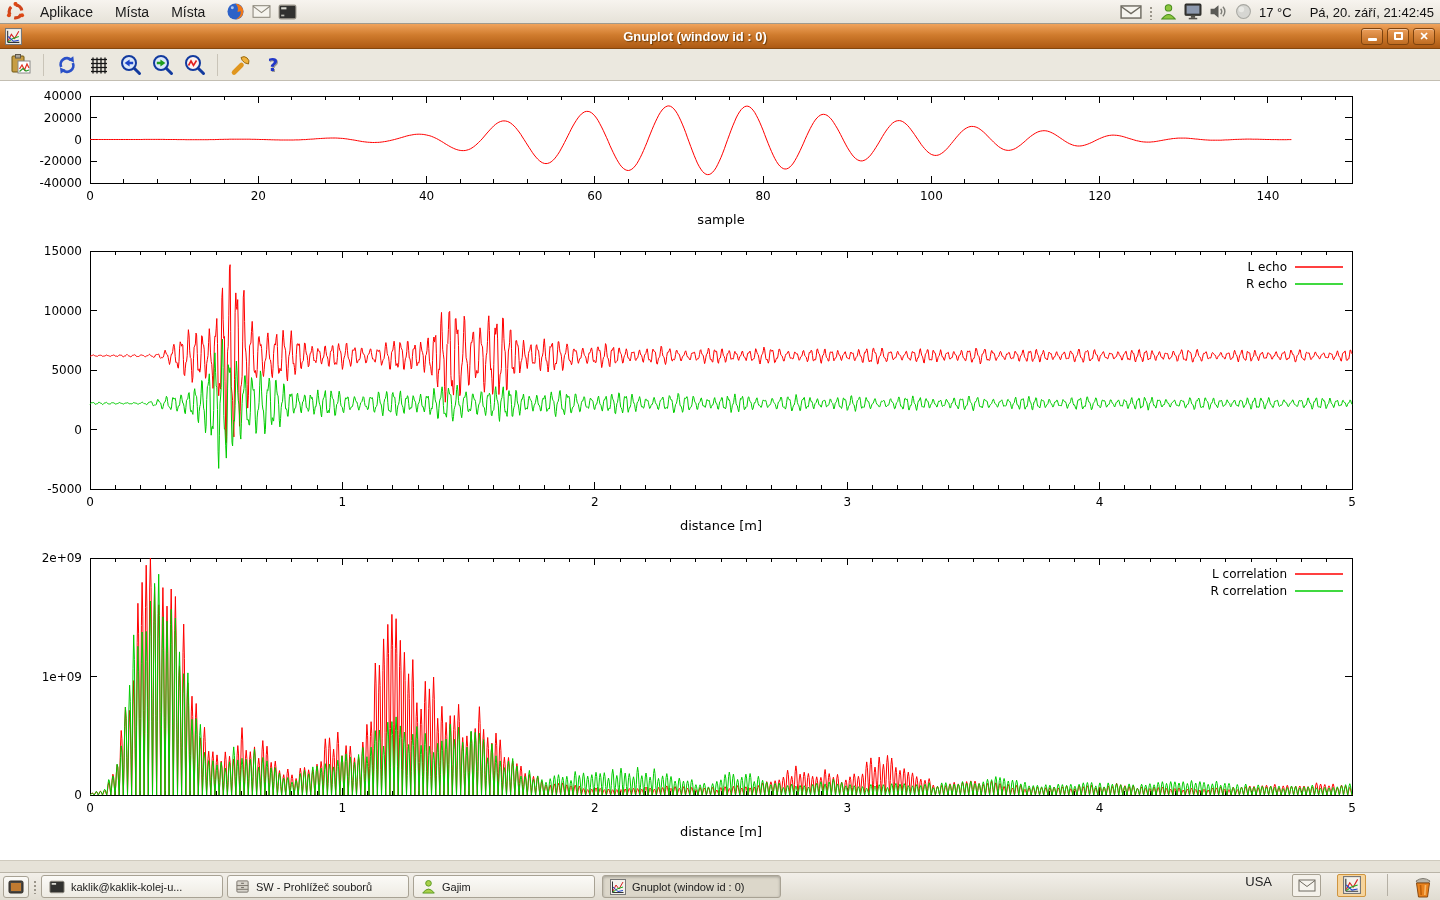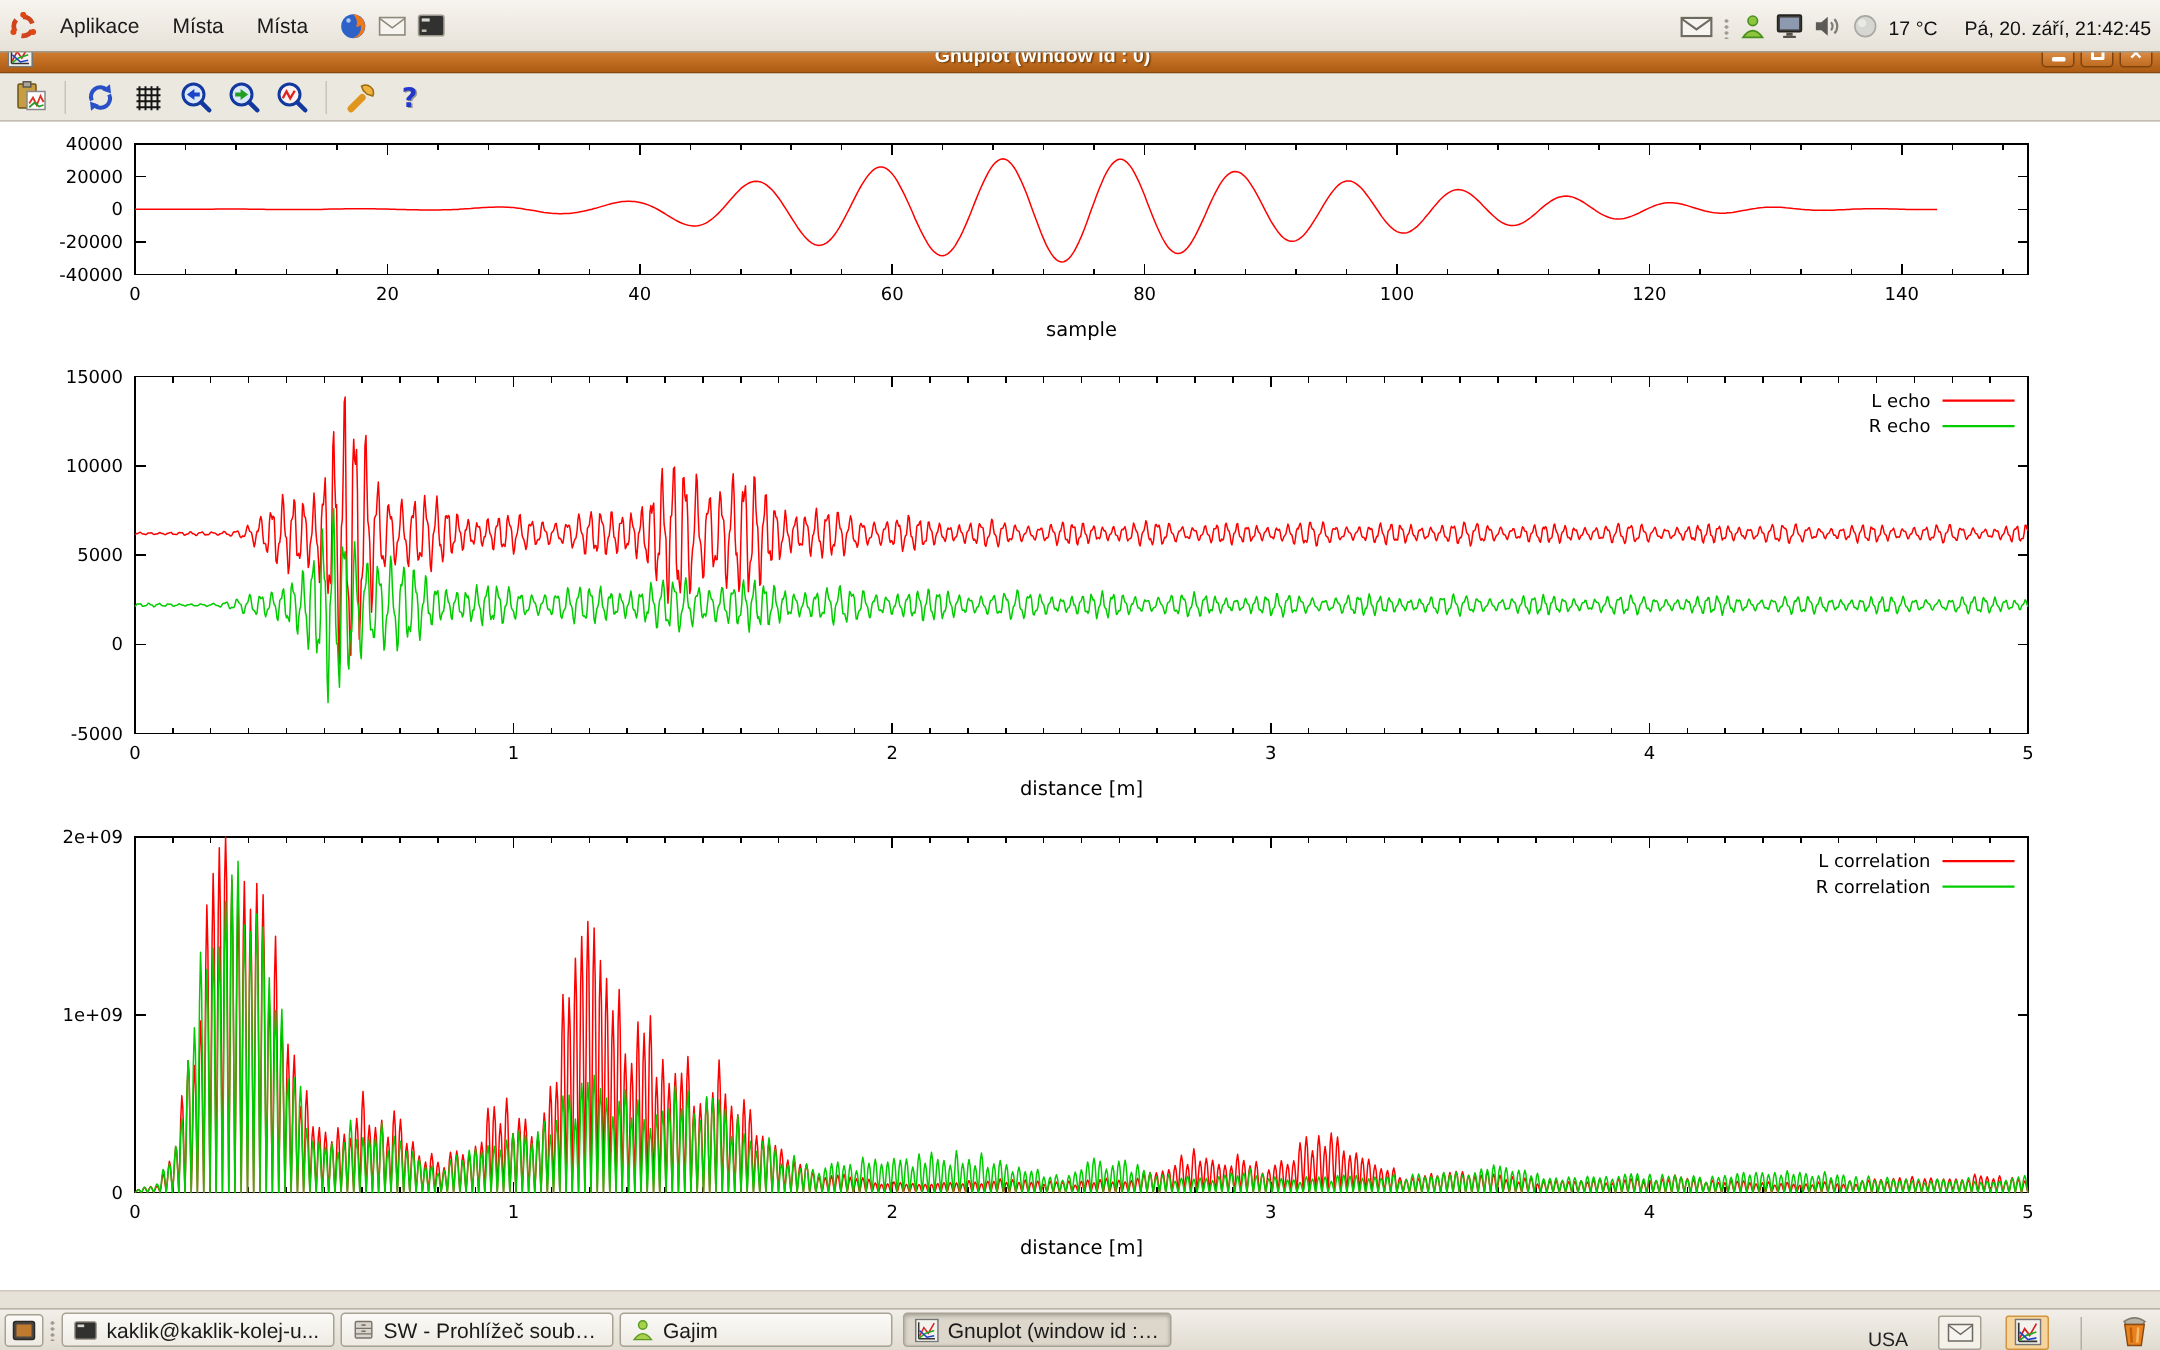--- a/index.html
+++ b/index.html
@@ -1,20 +1,20 @@
 <!DOCTYPE html>
 <html><head>
 <meta charset="utf-8">
 <style>
   *{margin:0;padding:0;box-sizing:border-box}
   html,body{width:1440px;height:900px}
   body{font-family:"Liberation Sans",sans-serif;background:#d8d4ca;position:relative;overflow:hidden}
 
   
-  .panel{position:absolute;top:0;left:0;right:0;height:35px;
+  .panel{position:absolute;top:0;left:0;right:0;height:24px;
     background:linear-gradient(#f7f4ef,#e6e2d8);border-bottom:1px solid #9f9a8e;
     display:flex;align-items:center;padding:0 6px;z-index:6}
   .menus{display:flex;align-items:center}
   .menu-item{font-size:14px;color:#1a1a1a;padding:2px 11px;cursor:default}
   .launchers{display:flex;align-items:center;gap:7px;margin-left:10px}
   .panel-right{margin-left:auto;display:flex;align-items:flex-end;gap:7px;font-size:13px;color:#111}
   .grip{width:4px;height:14px;background:radial-gradient(circle,#9a958a 1px,transparent 1.2px);background-size:4px 4px}
 
   
   .titlebar{position:absolute;top:24px;left:0;right:0;height:25px;
@@ -42,24 +42,24 @@
   .window-bottom{position:absolute;top:860px;left:0;right:0;height:12px;background:#e6e2d8;border-top:1px solid #cfcabe}
 
   
   .taskbar{position:absolute;top:872px;left:0;right:0;height:28px;
     background:linear-gradient(#f2efe9,#e0dcd1);border-top:1px solid #b9b4a7;
     display:flex;align-items:center;padding:0 3px;gap:4px;z-index:6}
   .tb-small{width:26px;height:22px;border:1px solid #a8a294;border-radius:3px;
     background:linear-gradient(#fbfaf7,#eeebe3);display:flex;align-items:center;justify-content:center}
   .task-btn{height:23px;width:182px;border:1px solid #a8a294;border-radius:3px;
     background:linear-gradient(#fbfaf7,#eeebe3);display:flex;align-items:center;gap:6px;
-    padding:0 7px;font-size:14px;color:#1a1a1a;overflow:hidden;white-space:nowrap}
+    padding:0 7px;font-size:11px;color:#1a1a1a;overflow:hidden;white-space:nowrap}
   .task-btn.active{background:#dcd7ca;box-shadow:inset 0 1px 3px rgba(0,0,0,.28)}
   .task-label{overflow:hidden;text-overflow:ellipsis}
-  .tb-right{margin-left:auto;display:flex;align-items:flex-end;gap:16px}
+  .tb-right{margin-left:auto;display:flex;align-items:flex-start;gap:16px}
   .kbd-ind{font-size:13px;color:#222;padding:0 4px}
   .tray-btn{width:29px;height:23px;border:1px solid #a8a294;border-radius:2px;
     background:#f4f1ea;display:flex;align-items:center;justify-content:center}
   .tray-btn.hl{background:#f6d49c;border-color:#cf9540}
   .tb-divider{width:1px;height:22px;background:#b5b0a5;margin:0 5px}
   .trash-btn{width:28px;height:26px;display:flex;align-items:center;justify-content:center;background:transparent;border:none}
 </style>
 </head>
 <body>
 

